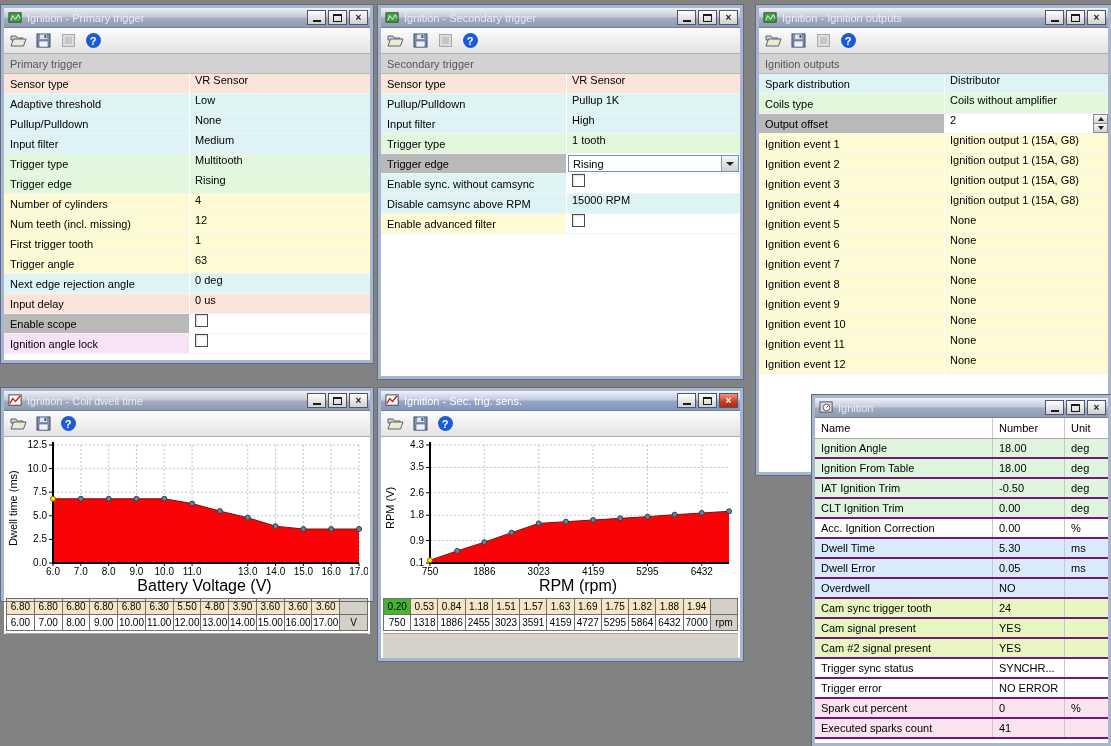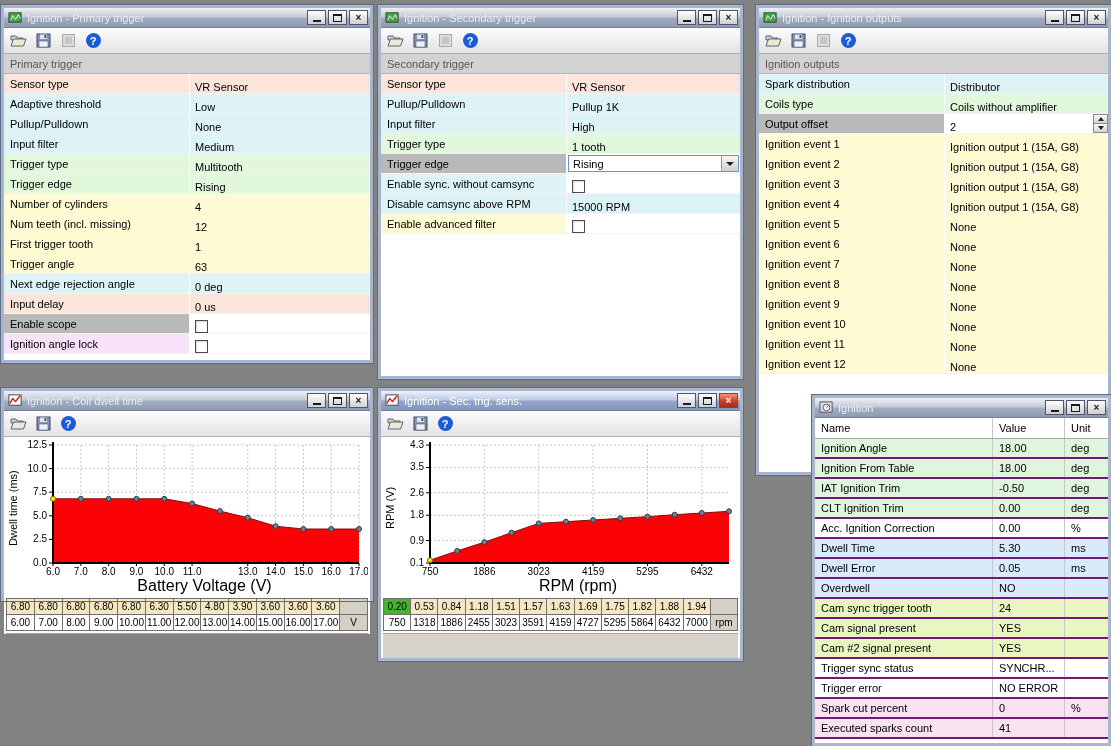--- a/index.html
+++ b/index.html
@@ -17,21 +17,21 @@
 .g-max{width:9px;height:8px;border:1px solid #1a1a1a;border-top-width:2px}
 .g-x{font-size:10px;font-weight:bold;color:#1a1a1a;line-height:1}
 .close-active .g-x{color:#fff}
 .toolbar{height:26px;flex:0 0 26px;display:flex;align-items:center;gap:3px;padding:0 3px;background:linear-gradient(#fcfcfc,#e3e3e3);border-bottom:1px solid #aeaeae}
 .tool{width:22px;height:22px;display:flex;align-items:center;justify-content:center}
 .help-icon{width:15px;height:15px;border-radius:50%;background:#1b5cd6;color:#fff;font-weight:bold;font-size:11px;display:flex;align-items:center;justify-content:center}
 .proptable{flex:1;background:#fff;overflow:hidden;display:flex;flex-direction:column}
 .phead{flex:0 0 20px;display:flex;align-items:center;background:#d2d2d2;color:#565656;padding:0 6px;border-bottom:1px solid #b8b8b8}
 .prow{flex:0 0 20px;display:flex;border-bottom:1px solid #f3f3f3}
 .plabel{width:186px;display:flex;align-items:center;padding:0 6px;border-right:1px solid #fff;overflow:hidden;white-space:nowrap}
-.pvalue{flex:1;display:flex;align-items:flex-end;padding:0 5px;position:relative;overflow:hidden;white-space:nowrap}
+.pvalue{flex:1;display:flex;align-items:flex-start;padding:0 5px;position:relative;overflow:hidden;white-space:nowrap}
 .t-pink{background:#fbe4da}
 .t-cyan{background:#def3f6}
 .t-green{background:#e2f8dc}
 .t-yellow{background:#fdfad4}
 .t-magenta{background:#f8e2f8}
 .t-gray{background:#b9b9b9}
 .t-white{background:#fff}
 .cb{width:13px;height:13px;border:1px solid #4a4a4a;background:#fff;box-shadow:inset 1px 1px 2px rgba(0,0,0,.15)}
 .combo{position:absolute;left:1px;right:1px;top:1px;bottom:1px;border:1px solid #6f8fc9;background:#fff;display:flex;align-items:center;padding-left:4px}
 .combo-arrow{margin-left:auto;width:17px;align-self:stretch;background:linear-gradient(#f6f6f6,#d0d0d0);border-left:1px solid #9a9a9a;display:flex;align-items:center;justify-content:center}
@@ -750,21 +750,21 @@
           <span class="g-max"></span>
         </span>
       <span class="tb-btn">
           <span class="g-x">×</span>
         </span>
     </span>
   </div>
   <div class="g6">
       <div class="hrow">
         <div class="c-name">Name</div>
-        <div class="c-val">Value</div>
+        <div class="c-val">Number</div>
         <div class="c-unit">Unit</div>
       </div>
       <div class="grow g-green">
         <div class="c-name">Ignition Angle</div>
         <div class="c-val">18.00</div>
         <div class="c-unit">deg</div>
       </div>
       <div class="grow g-green">
         <div class="c-name">Ignition From Table</div>
         <div class="c-val">18.00</div>

